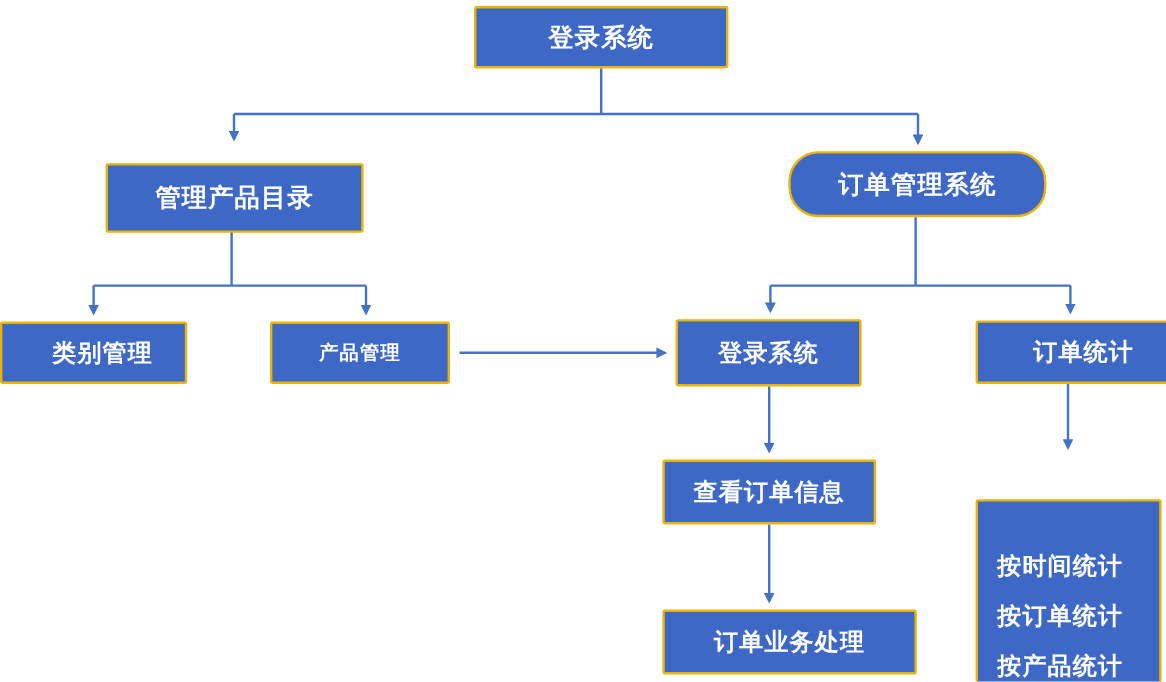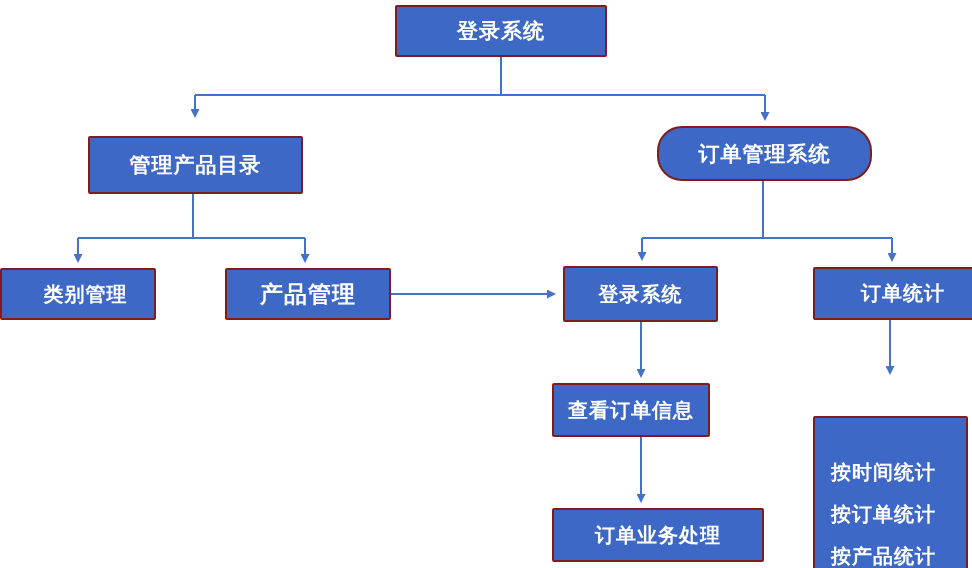--- a/index.html
+++ b/index.html
@@ -15,39 +15,39 @@
     background: #ffffff;
   }
   .connectors {
     position: absolute; left: 0; top: 0;
     width: 972px; height: 568px;
     pointer-events: none;
   }
   .node {
     position: absolute;
     background: #3d68c5;
-    border: 2px solid #7f1d1d;
+    border: 2px solid #eab308;
     box-sizing: border-box;
     color: #ffffff;
     font-weight: bold;
     display: flex;
     align-items: center;
     justify-content: center;
     text-align: center;
     border-radius: 2px;
     letter-spacing: 1px;
   }
   .node-login          { left: 395px; top: 5px;   width: 212px; height: 52px;  font-size: 21px; }
   .node-catalog        { left: 88px;  top: 136px; width: 215px; height: 58px;  font-size: 21px; }
   .node-order-system   { left: 657px; top: 126px; width: 215px; height: 55px;  font-size: 21px; border-radius: 25px; }
   .node-category-mgmt  { left: 0px;   top: 268px; width: 156px; height: 52px;  font-size: 20px; padding-left: 15px; }
-  .node-product-mgmt   { left: 225px; top: 268px; width: 166px; height: 52px;  font-size: 23px; }
+  .node-product-mgmt   { left: 225px; top: 268px; width: 150px; height: 52px;  font-size: 16px; }
   .node-order-list     { left: 563px; top: 266px; width: 155px; height: 56px;  font-size: 20px; }
   .node-order-stats    { left: 813px; top: 267px; width: 180px; height: 53px;  font-size: 20px; }
-  .node-view-order     { left: 552px; top: 383px; width: 158px; height: 54px;  font-size: 20px; }
+  .node-view-order     { left: 552px; top: 383px; width: 178px; height: 54px;  font-size: 20px; }
   .node-order-business { left: 552px; top: 508px; width: 212px; height: 54px;  font-size: 20px; }
   .node-stats-detail   {
     left: 813px; top: 380px; width: 155px; height: 186px;
     font-size: 20px;
     flex-direction: column;
     align-items: flex-start;
     justify-content: center;
     padding: 10px 0 0 16px;
     text-align: left;
     margin-top: 36px;

